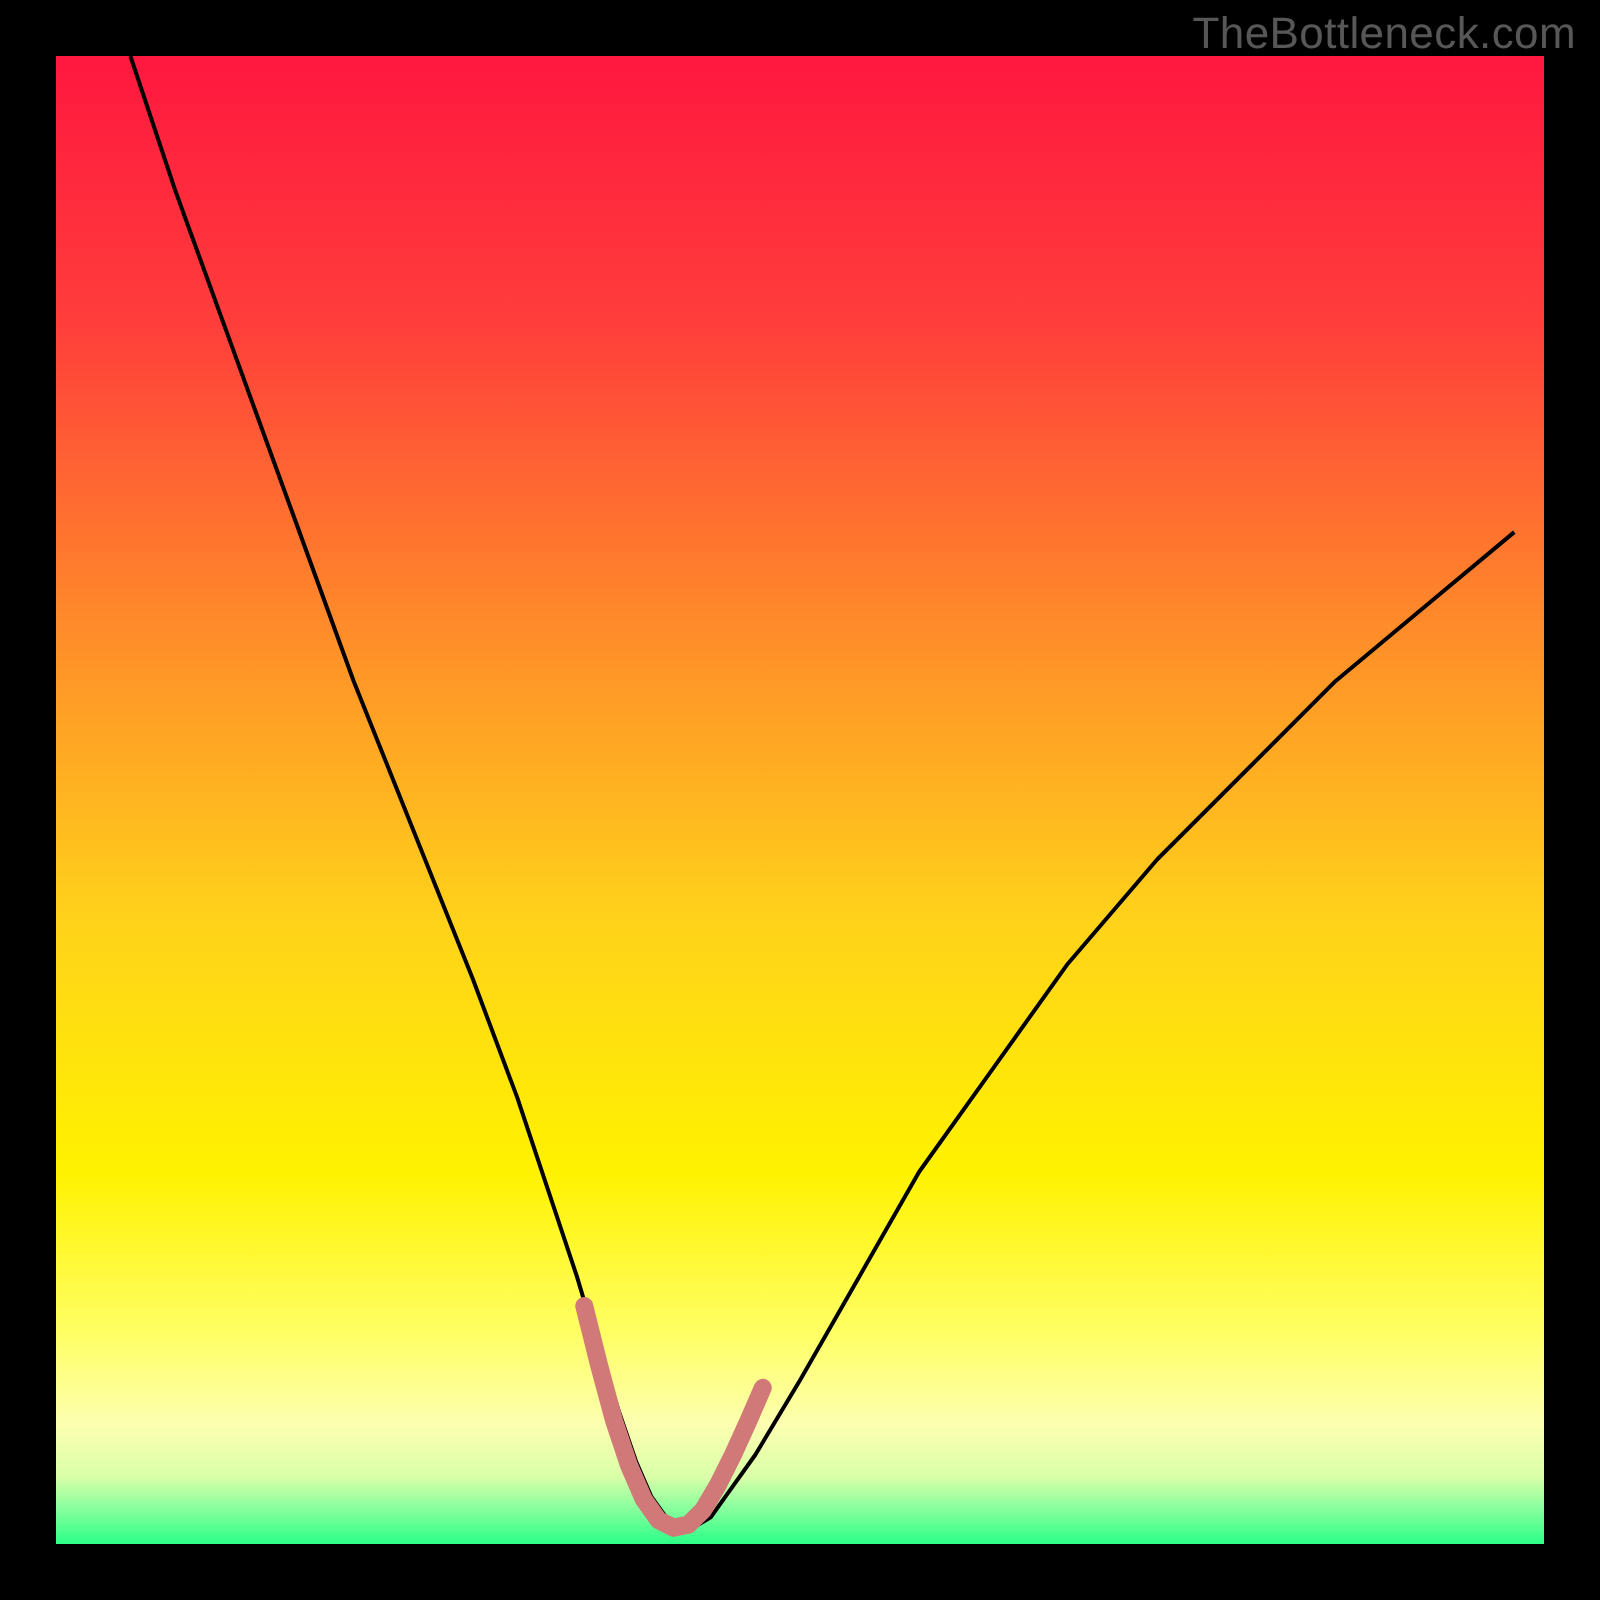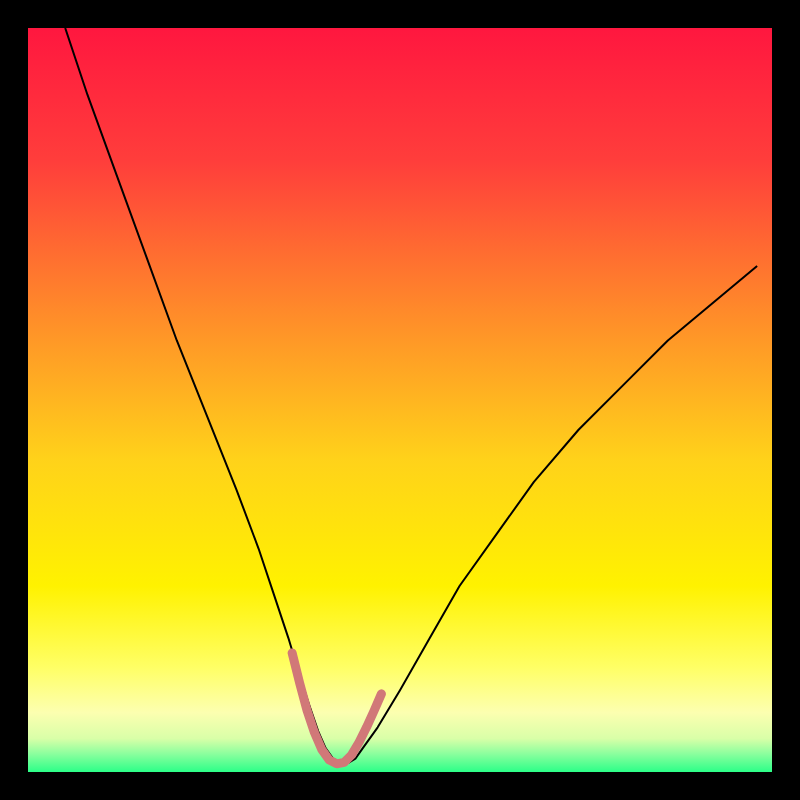--- a/index.html
+++ b/index.html
@@ -33,20 +33,21 @@
     color: #575757;
     font-size: 22px;
     letter-spacing: 0.2px;
     user-select: none;
   }
 </style>
 </head>
 <body>
 
 <div class="frame">
+  <div class="watermark">TheBottleneck.com</div>
   <svg class="plot" viewBox="0 0 744 744" preserveAspectRatio="none">
     <defs>
       <linearGradient id="bg-grad" x1="0" y1="0" x2="0" y2="1">
           <stop offset="0%" stop-color="#ff173f"></stop>
           <stop offset="18%" stop-color="#ff3e3b"></stop>
           <stop offset="38%" stop-color="#ff8a2a"></stop>
           <stop offset="57.99999999999999%" stop-color="#ffd21a"></stop>
           <stop offset="75%" stop-color="#fff200"></stop>
           <stop offset="86%" stop-color="#ffff66"></stop>
           <stop offset="92%" stop-color="#fcffb0"></stop>

